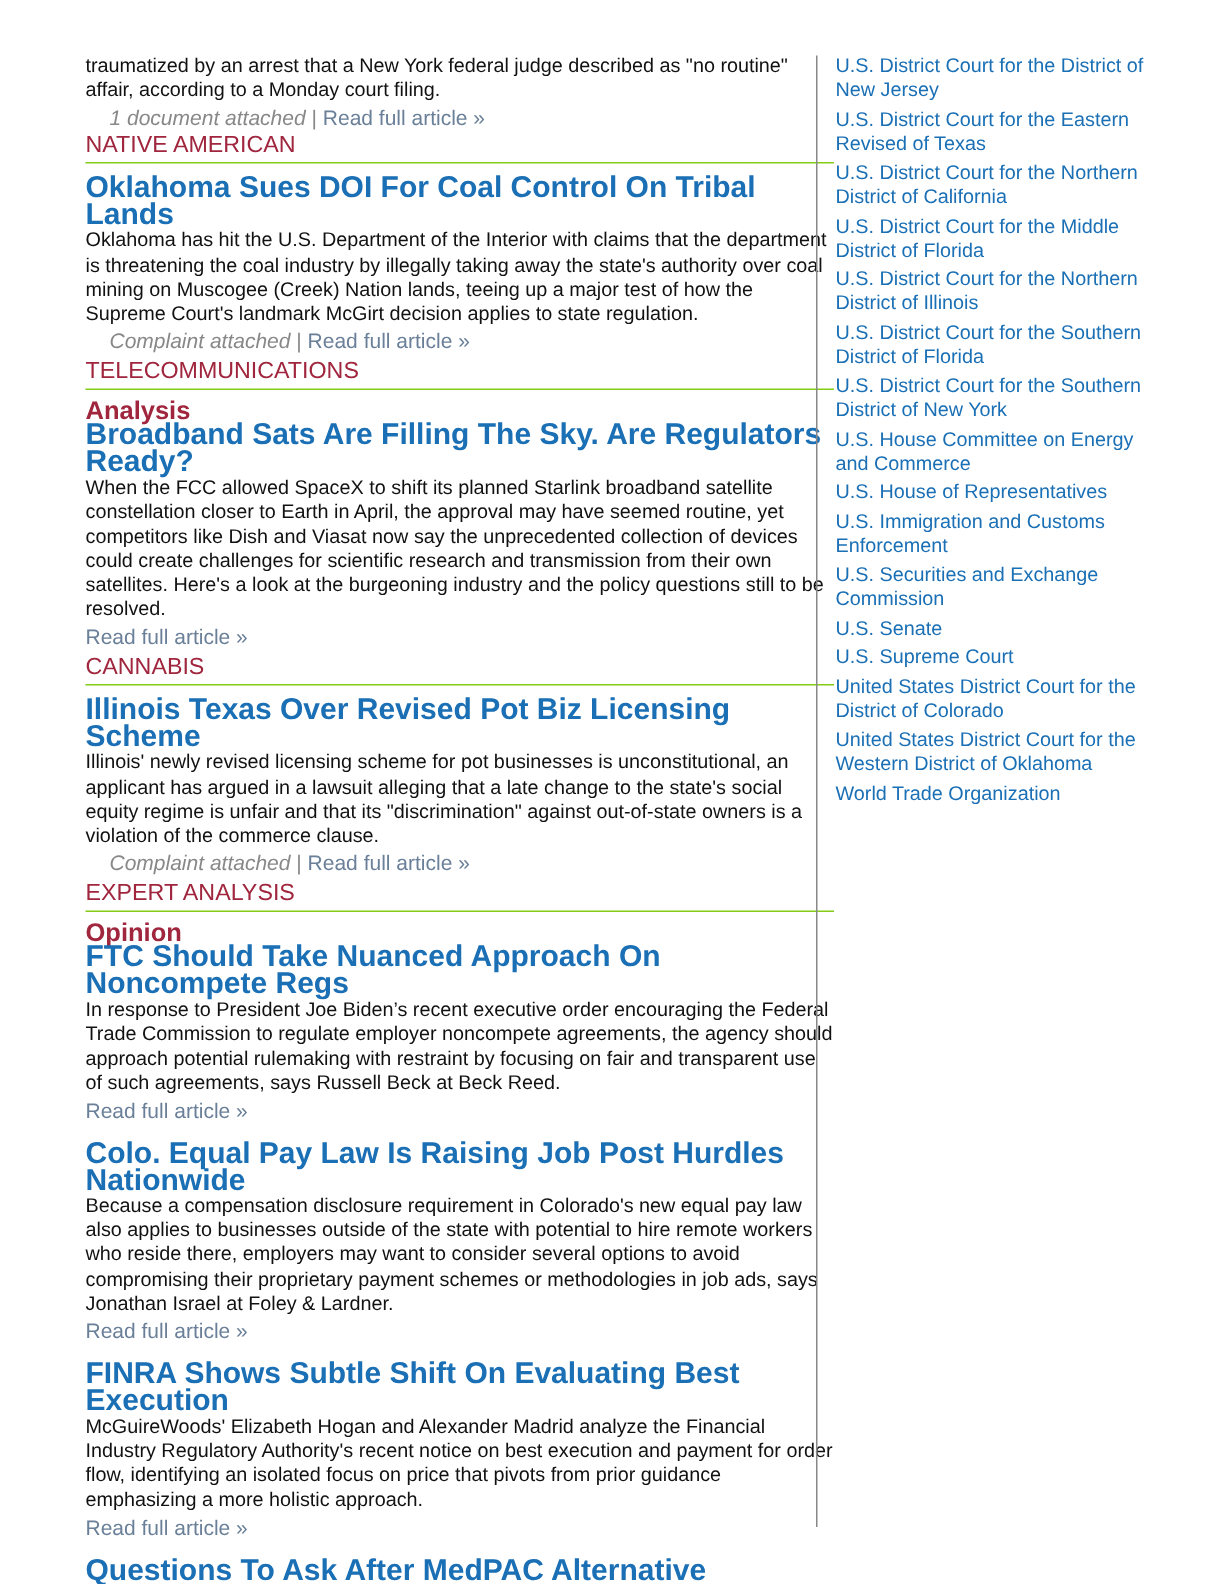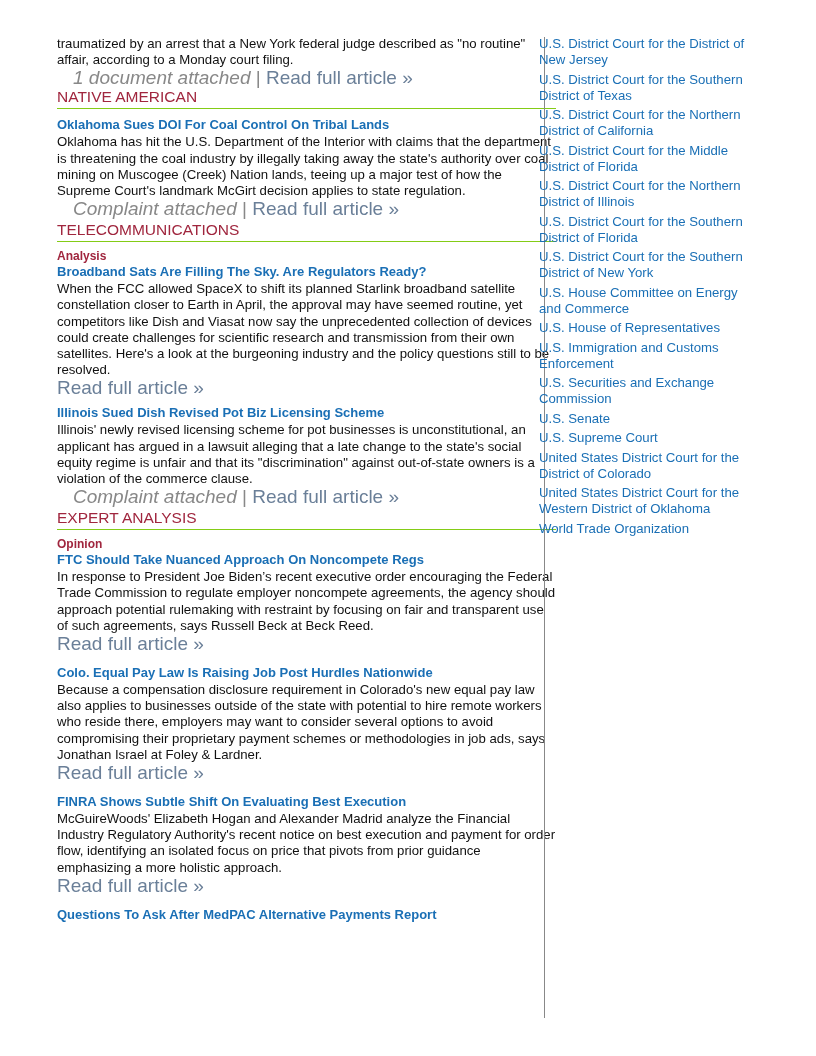--- a/index.html
+++ b/index.html
@@ -1,33 +1,33 @@
 <!DOCTYPE html>
 <html><head>
   <meta charset="utf-8">
   <style>
     html, body { margin: 0; padding: 0; background: #ffffff; }
     body { width: 816px; height: 1056px; position: relative; overflow: hidden;
            font-family: "Liberation Sans", sans-serif; color: #111111; }
     .main { position: absolute; left: 57px; top: 36px; width: 499px; }
     .divider-v { position: absolute; left: 544px; top: 37px; width: 1px; height: 981px; background: #888888; }
-    .sidebar { position: absolute; left: 539px; top: 36px; width: 215px; }
+    .sidebar { position: absolute; left: 557px; top: 36px; width: 215px; }
     p.body { margin: 0; font-size: 13.2px; line-height: 16.2px; color: #111111; }
-    .meta { font-size: 19px; line-height: 18px; margin: 1px 0 0 16px; }
+    .meta { font-size: 14px; line-height: 18px; margin: 1px 0 0 16px; }
     .meta.noindent { margin-left: 0; }
     .meta .attach { color: #888888; font-style: italic; }
     .meta .sep { color: #888888; }
     .meta a { color: #6a7f98; text-decoration: none; }
     .section { margin-top: 2px; }
     .section-head { font-size: 15.5px; color: #a0263e; line-height: 19px; padding-bottom: 2px; border-bottom: 1px solid #84cc16; width: 499px; }
     .section.tight { margin-top: 0; }
     .article { margin-top: 8px; }
     .article.first { margin-top: 7px; }
-    .kicker { font-size: 12px; font-weight: bold; color: #a0263e; line-height: 14px; }
-    .title { display: block; font-size: 13px; font-weight: bold; color: #1a6fb5; text-decoration: none; line-height: 18px; }
+    .kicker { font-size: 17px; font-weight: bold; color: #a0263e; line-height: 14px; }
+    .title { display: block; font-size: 20px; font-weight: bold; color: #1a6fb5; text-decoration: none; line-height: 18px; }
     .sidebar a { display: block; font-size: 13.2px; line-height: 16px; color: #1a6fb5; text-decoration: none; margin-bottom: 3.5px; }
   </style>
 </head>
 <body>
 
 <div class="main">
 
   <div>
     <p class="body">traumatized by an arrest that a New York federal judge described as "no routine" affair, according to a Monday court filing.</p>
     <div class="meta">
@@ -56,22 +56,23 @@
       <div class="kicker">Analysis</div>
       <a href="#" class="title">Broadband Sats Are Filling The Sky. Are Regulators Ready?</a>
       <p class="body">When the FCC allowed SpaceX to shift its planned Starlink broadband satellite constellation closer to Earth in April, the approval may have seemed routine, yet competitors like Dish and Viasat now say the unprecedented collection of devices could create challenges for scientific research and transmission from their own satellites. Here's a look at the burgeoning industry and the policy questions still to be resolved.</p>
       <div class="meta noindent">
         <a href="#">Read full article »</a>
       </div>
     </div>
   </div>
 
   <div class="section">
+    <div class="section-head">CANNABIS</div>
     <div class="article first">
-      <a href="#" class="title">Illinois Sued Dish Revised Pot Biz Licensing Scheme</a>
+      <a href="#" class="title">Illinois Texas Over Revised Pot Biz Licensing Scheme</a>
       <p class="body">Illinois' newly revised licensing scheme for pot businesses is unconstitutional, an applicant has argued in a lawsuit alleging that a late change to the state's social equity regime is unfair and that its "discrimination" against out-of-state owners is a violation of the commerce clause.</p>
       <div class="meta">
         <span class="attach">Complaint attached</span>
         <span class="sep">|</span>
         <a href="#">Read full article »</a>
       </div>
     </div>
   </div>
 
   <div class="section">
@@ -105,21 +106,21 @@
     <div class="article" style="margin-top:11px">
       <a href="#" class="title">Questions To Ask After MedPAC Alternative Payments Report</a>
     </div>
   </div>
 </div>
 
 <div class="divider-v"></div>
 
 <div class="sidebar">
   <a href="#">U.S. District Court for the District of New Jersey</a>
-  <a href="#">U.S. District Court for the Southern District of Texas</a>
+  <a href="#">U.S. District Court for the Eastern Revised of Texas</a>
   <a href="#">U.S. District Court for the Northern District of California</a>
   <a href="#">U.S. District Court for the Middle District of Florida</a>
   <a href="#">U.S. District Court for the Northern District of Illinois</a>
   <a href="#">U.S. District Court for the Southern District of Florida</a>
   <a href="#">U.S. District Court for the Southern District of New York</a>
   <a href="#">U.S. House Committee on Energy and Commerce</a>
   <a href="#">U.S. House of Representatives</a>
   <a href="#">U.S. Immigration and Customs Enforcement</a>
   <a href="#">U.S. Securities and Exchange Commission</a>
   <a href="#">U.S. Senate</a>

